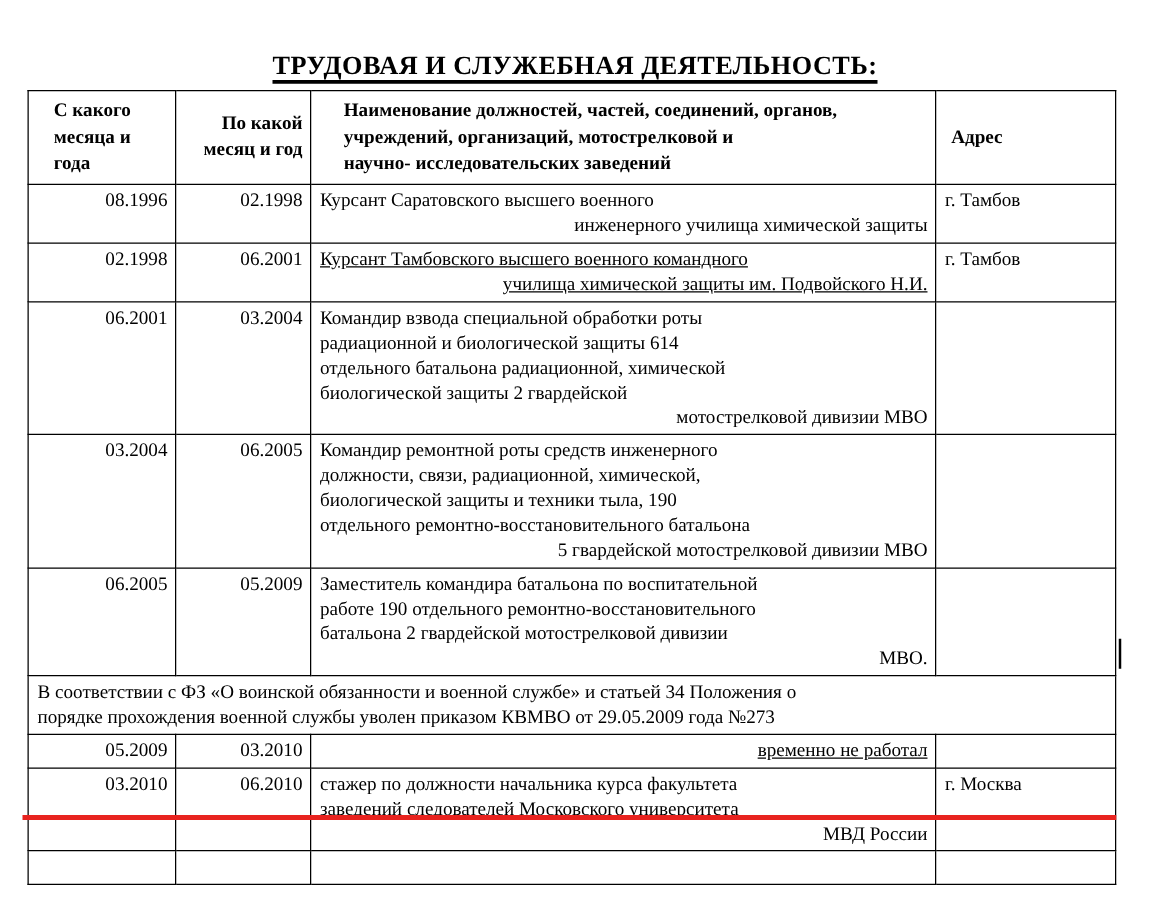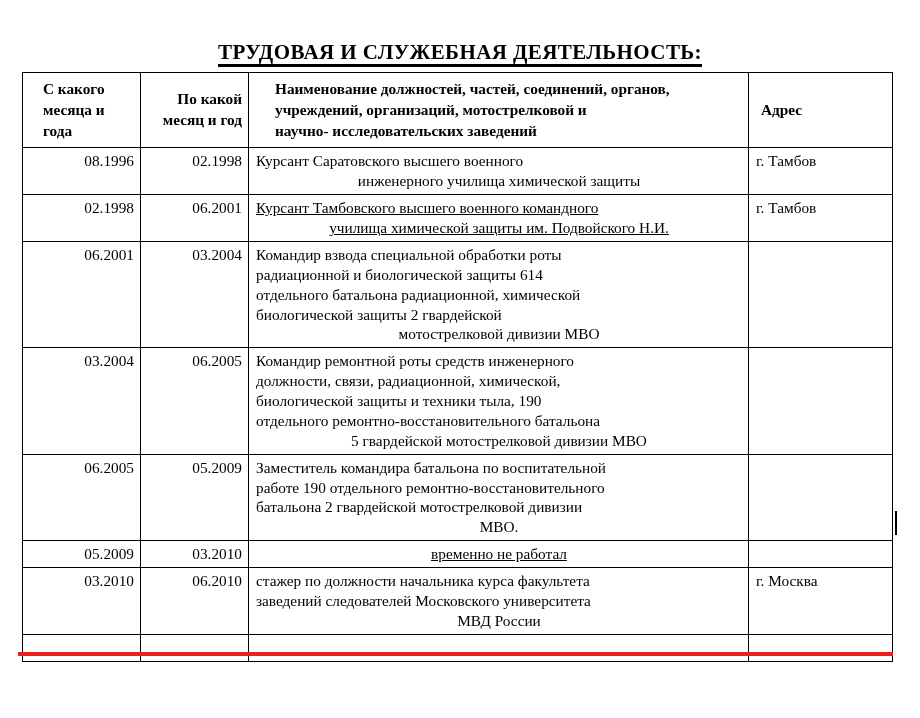--- a/index.html
+++ b/index.html
@@ -111,21 +111,21 @@
     font-size: 15.3px;
   }
 
   
   td.col-name .jline {
     display: block;
     text-align: justify;
     text-justify: inter-word;
   }
   td.col-name .jline:last-child {
-    text-align: center;
+    text-align: right;
   }
 
   
   .red-line {
     position: absolute;
     left: 18px;
     top: 616px;
     width: 875px;
     height: 4px;
     background: #e8231f;
@@ -224,20 +224,26 @@
           <td class="col-to">05.2009</td>
           <td class="col-name">
             <span class="jline">Заместитель командира батальона по воспитательной</span>
             <span class="jline">работе 190 отдельного ремонтно-восстановительного</span>
             <span class="jline">батальона 2 гвардейской мотострелковой дивизии</span>
             <span class="jline">МВО.</span>
           </td>
           <td class="col-addr"></td>
         </tr>
 
+        <tr>
+          <td class="merged-note" colspan="4">
+            <div>В соответствии с ФЗ «О воинской обязанности и военной службе» и статьей 34 Положения о</div>
+            <div>порядке прохождения военной службы уволен приказом КВМВО от 29.05.2009 года №273</div>
+          </td>
+        </tr>
 
         <tr>
           <td class="col-from">05.2009</td>
           <td class="col-to">03.2010</td>
           <td class="col-name nojust">
             <span class="jline">временно не работал</span>
           </td>
           <td class="col-addr"></td>
         </tr>
 

